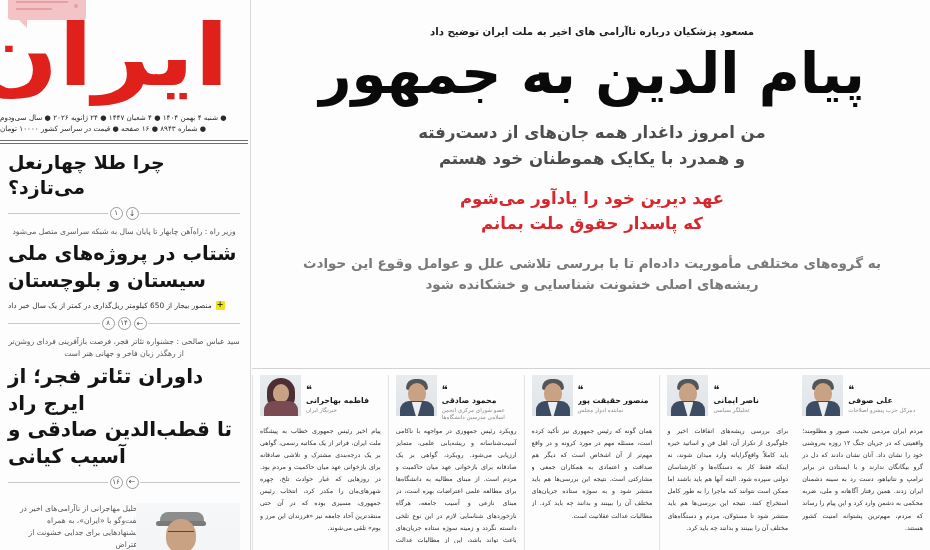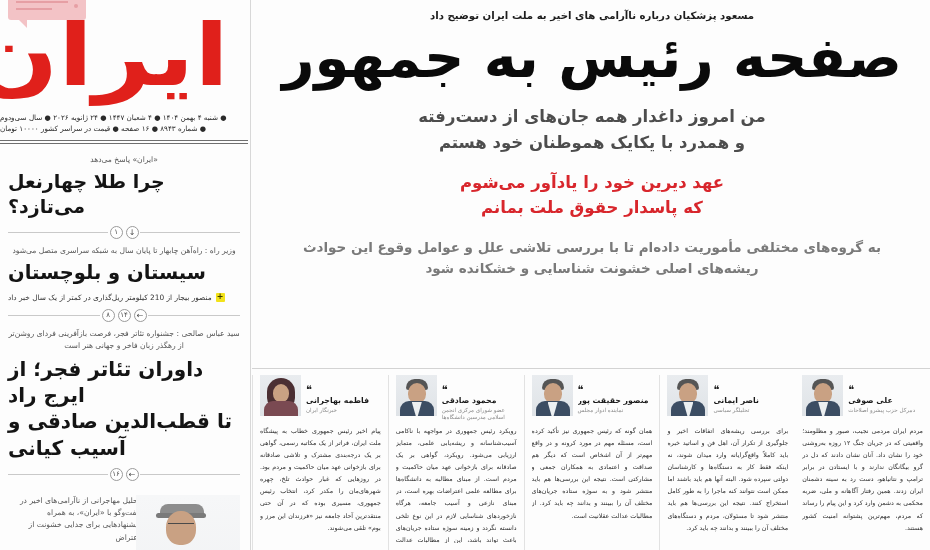--- a/index.html
+++ b/index.html
@@ -234,21 +234,21 @@
   .v-divider {
     position: absolute;
     left: 250px; top: 0;
     width: 1px; height: 550px;
     background: #d8d8d8;
   }
 
   
   .lead {
     position: absolute;
-    left: 252px; top: 0;
+    left: 252px; top: 16px;
     width: 678px; height: 362px;
     padding: 6px 12px 0 14px;
     text-align: center;
   }
   .lead-kicker {
     font-size: 10.2px;
     color: #1d1d1d;
     font-weight: 600;
     margin: 4px 0 6px;
     letter-spacing: -.1px;
@@ -429,34 +429,34 @@
     <div class="masthead-dates">
       <div>● شنبه ۴ بهمن ۱۴۰۴ ● ۴ شعبان ۱۴۴۷ ● ۲۴ ژانویه ۲۰۲۶ ● سال سی‌ودوم</div>
       <div>● شماره ۸۹۴۳ ● ۱۶ صفحه ● قیمت در سراسر کشور ۱۰۰۰۰ تومان</div>
     </div>
     <div class="masthead-rule"></div>
   </div>
 
   <div class="sidebar">
 
     <div class="sb-block">
-      <div class="sb-kicker">«ایران» پاسخ می‌دهد</div>
       <div class="sb-headline">چرا طلا چهارنعل می‌تازد؟</div>
       <div class="pagerow">
         <span class="badge arrow">↓</span>
         <span class="badge">۱</span>
       </div>
     </div>
 
     <div class="sb-block">
       <div class="sb-kicker">وزیر راه : راه‌آهن چابهار تا پایان سال به شبکه سراسری متصل می‌شود</div>
+      <div class="sb-headline sz4">شتاب در پروژه‌های ملی</div>
       <div class="sb-headline sz4">سیستان و بلوچستان</div>
       <div class="highlight-line">
         <span class="plus-chip">+</span>
-        <span>منصور بیجار از 210 کیلومتر ریل‌گذاری در کمتر از یک سال خبر داد</span>
+        <span>منصور بیجار از 650 کیلومتر ریل‌گذاری در کمتر از یک سال خبر داد</span>
       </div>
       <div class="pagerow">
         <span class="badge arrow">←</span>
         <span class="badge">۱۴</span>
         <span class="badge">۸</span>
       </div>
     </div>
 
     <div class="sb-block">
       <div class="sb-kicker">سید عباس صالحی : جشنواره تئاتر فجر، فرصت بازآفرینی فردای روشن‌تر از رهگذر زبان فاخر و جهانی هنر است</div>
@@ -481,21 +481,21 @@
         <div class="sb-kicker right">تحلیل مهاجرانی از ناآرامی‌های اخیر در گفت‌وگو با «ایران»، به همراه پیشنهادهایی برای جدایی خشونت از اعتراض</div>
 
       </div>
     </div>
   </div>
 
   <div class="v-divider"></div>
 
   <div class="lead">
     <div class="lead-kicker">مسعود پزشکیان درباره ناآرامی های اخیر به ملت ایران توضیح داد</div>
-    <div class="lead-title">صفحه رئیس به جمهور</div>
+    <div class="lead-title">پیام الدین به جمهور</div>
     <div class="lead-deck">
       <div>من امروز داغدار همه جان‌های از دست‌رفته</div>
       <div>و همدرد با یکایک هموطنان خود هستم</div>
     </div>
     <div class="lead-quote">
       <div>عهد دیرین خود را یادآور می‌شوم</div>
       <div>که پاسدار حقوق ملت بمانم</div>
     </div>
     <div class="lead-tail">
       <div>به گروه‌های مختلفی مأموریت داده‌ام تا با بررسی تلاشی علل و عوامل وقوع این حوادث</div>

